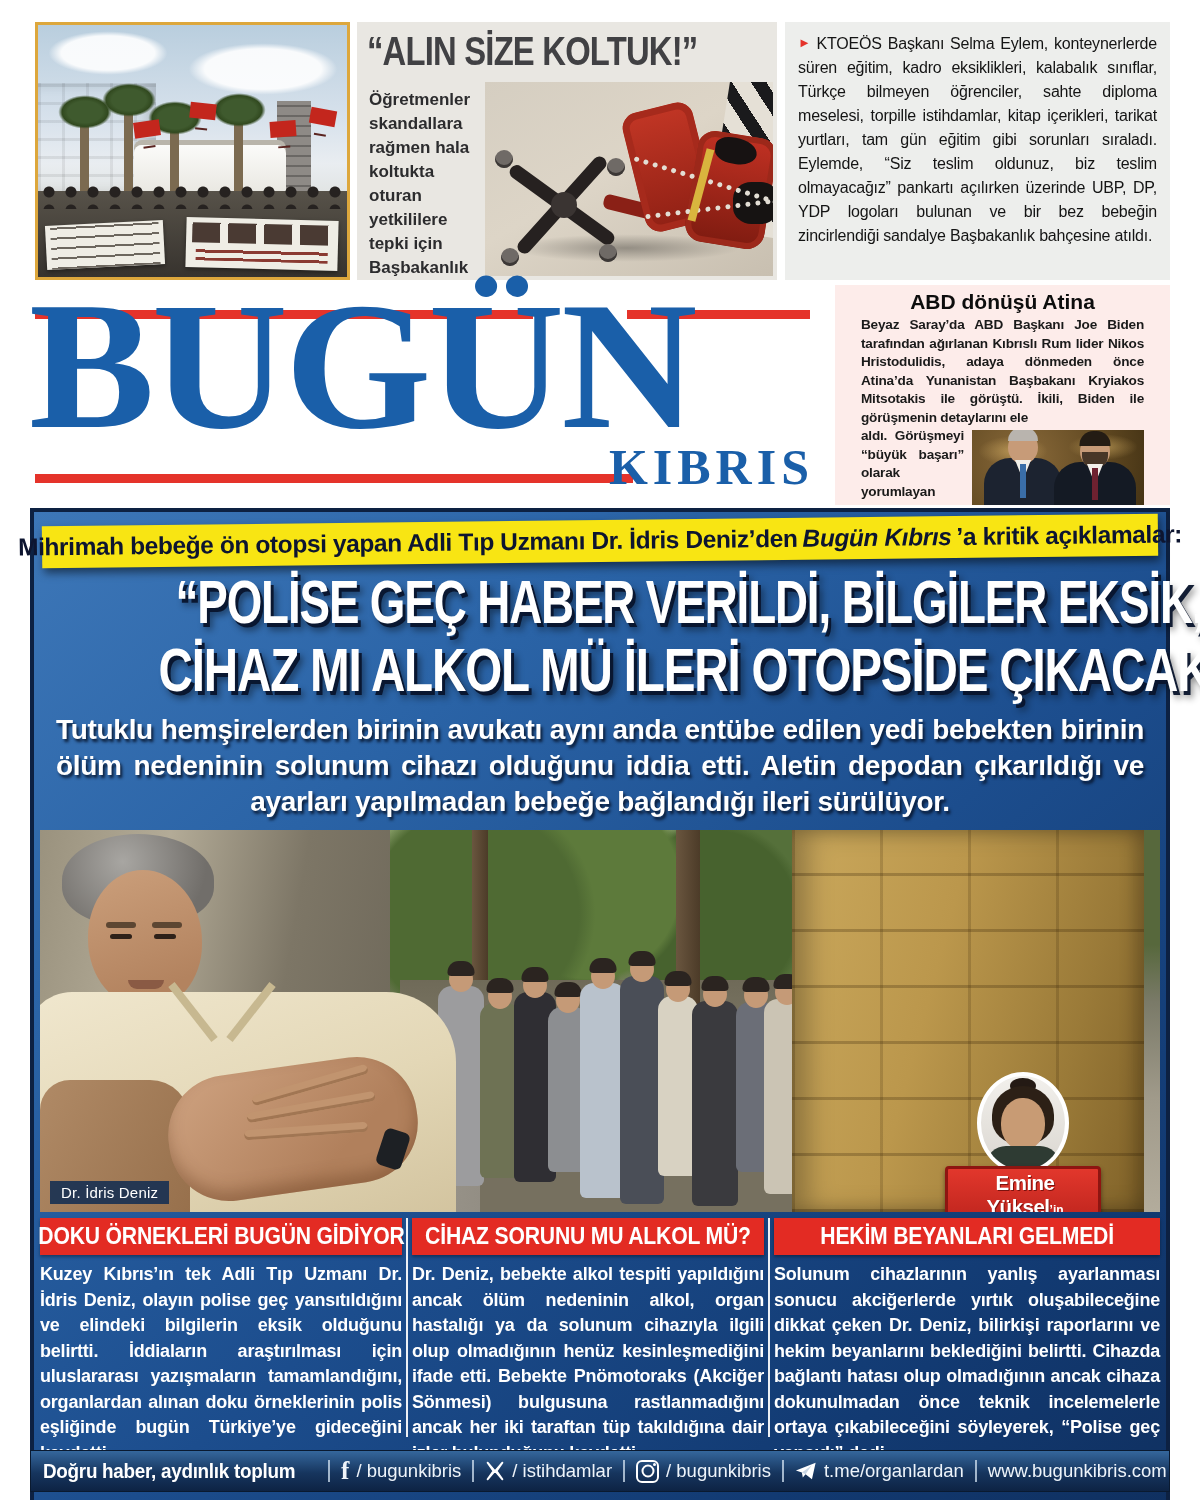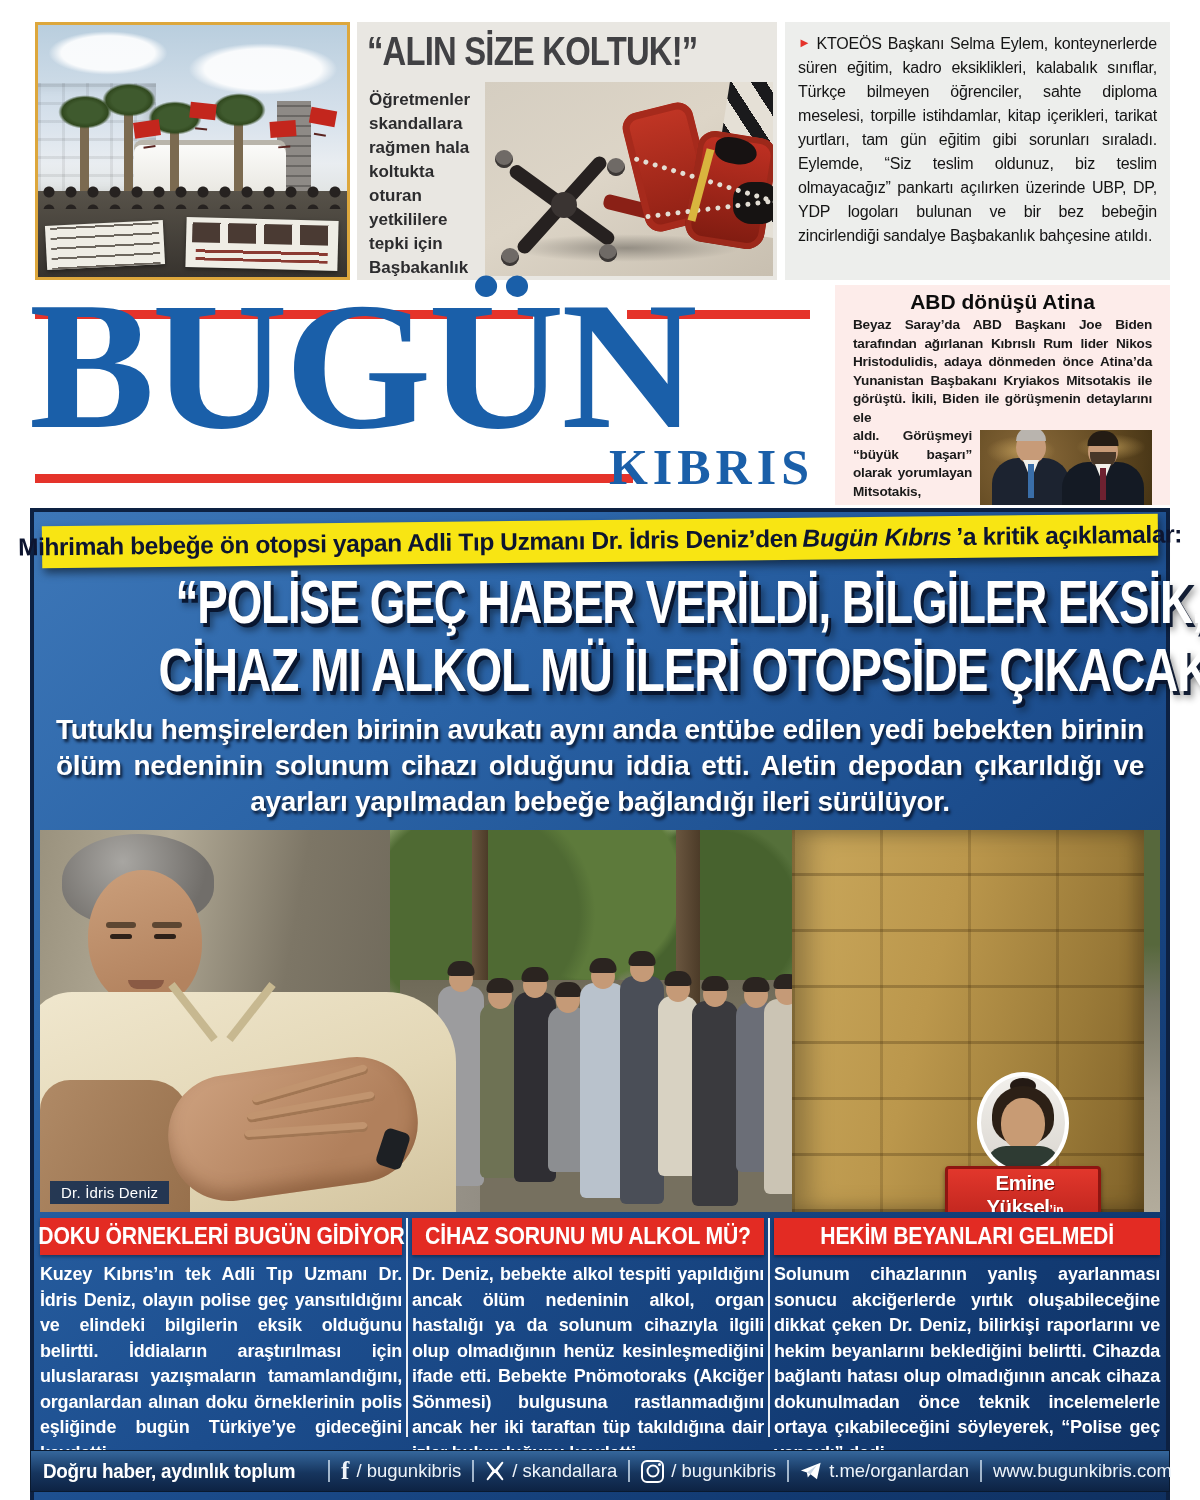--- a/index.html
+++ b/index.html
@@ -80,21 +80,21 @@
   .masthead{left:35px;top:302px;width:775px;height:206px;}
   .redbar{background:#e5332a;height:9px;}
   .bar-a{left:0;top:8px;width:498px;} .bar-b{left:592px;top:8px;width:183px;}
   .bar-c{left:0;top:172px;width:598px;}
   .brand{left:-6px;top:-37px;font-family:"Liberation Serif","DejaVu Serif",serif;font-weight:bold;
      font-size:183px;line-height:1.1;color:#1a5fa9;letter-spacing:-3px;transform:scaleX(1.03);transform-origin:left;}
   .brand-sub{right:-4px;top:136px;font-family:"Liberation Serif","DejaVu Serif",serif;font-weight:bold;
      font-size:50px;color:#1a5fa9;letter-spacing:5px;}
 
   .atina-box{left:835px;top:285px;width:335px;height:220px;background:#fdecea;box-sizing:border-box;
-     padding:5px 18px;overflow:hidden;}
+     padding:5px 26px;overflow:hidden;}
   .atina-title{text-align:center;font-size:21px;font-weight:bold;color:#0d0d0d;margin:0 0 2px 0;}
   .atina-text{font-size:13.6px;font-weight:bold;line-height:18.5px;color:#1a1a1a;text-align:justify;letter-spacing:-.2px;}
   .atina-photo{float:right;width:172px;height:116px;margin:3px 0 0 8px;position:relative;overflow:hidden;
      background:radial-gradient(circle at 30% 25%,#8a6a3a,#5c451f 60%,#3a2b10);}
   .glow{background:radial-gradient(ellipse,rgba(222,184,106,.55),transparent 70%);}
   .g1{left:6px;top:6px;width:70px;height:30px;} .g2{left:96px;top:4px;width:70px;height:26px;}
   .man{bottom:0;background:#1c2330;border-radius:26px 26px 0 0;}
   .man-l{left:12px;width:78px;height:88px;}
   .man-r{right:8px;width:82px;height:84px;background:#141a24;}
   .head{left:50%;top:-27px;transform:translateX(-50%);width:30px;height:33px;border-radius:50%;background:#c79b78;}
@@ -429,21 +429,21 @@
     <span class="fsep"></span>
     <span class="fitem">
       <span class="fb-f">f</span>
       <span>/ bugunkibris</span>
     </span>
     <span class="fsep"></span>
     <span class="fitem">
       <svg class="ic" width="20" height="20" viewBox="0 0 24 24">
         <path d="M3 2 L10 12 L3 22 M21 2 L14 12 L21 22 M3.5 2 L20.5 22 M20.5 2 L3.5 22" stroke="#ffffff" stroke-width="2" fill="none" stroke-linecap="round"></path>
       </svg>
-      <span>/ skandallara</span>
+      <span>/ istihdamlar</span>
     </span>
     <span class="fsep"></span>
     <span class="fitem">
       <span class="ig-icon"></span>
       <span>/ bugunkibris</span>
     </span>
     <span class="fsep"></span>
     <span class="fitem">
       <svg class="ic" width="22" height="22" viewBox="0 0 24 24">
         <path d="M1 11.5 L22.5 3 L18.5 21 L11.5 15.5 L8.5 19 L7.5 13.5 Z" fill="#ffffff"></path>

